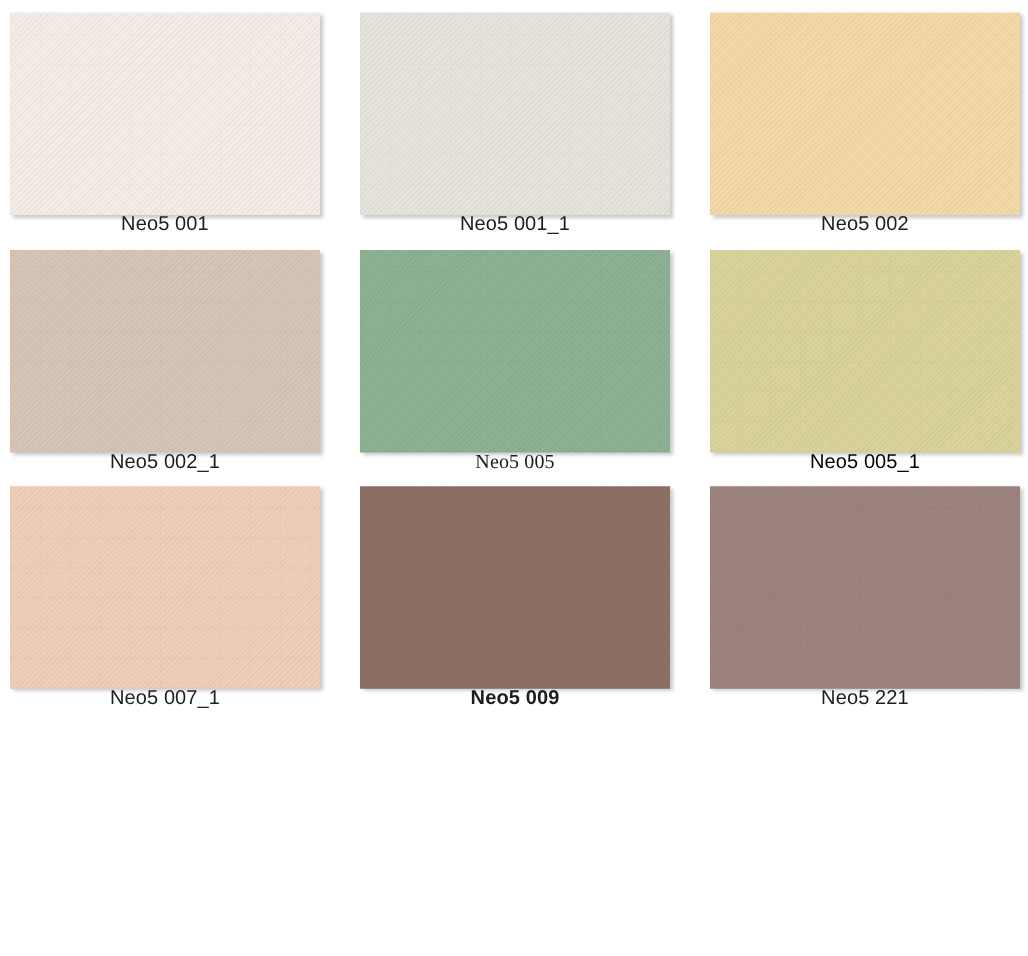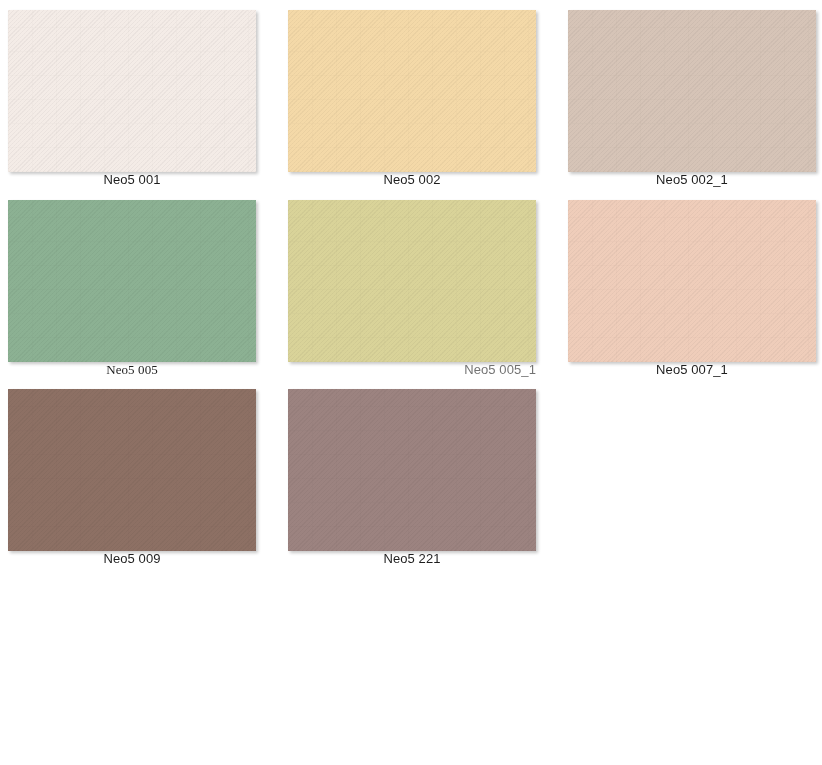--- a/index.html
+++ b/index.html
@@ -75,36 +75,42 @@
     mix-blend-mode: multiply;
     opacity: 0.85;
   }
 
   .swatch-label {
     position: absolute;
     left: 8px;
     top: 172px;
     width: 248px;
     text-align: center;
-    font-size: 13px;
+    font-size: 16px;
     line-height: 16px;
     color: #1d1d1d;
     white-space: nowrap;
     letter-spacing: 0.1px;
   }
 </style>
 </head>
 <body style="background-color: rgb(255, 255, 255);">
 
 <div id="swatch-grid">
     <div class="swatch-cell">
       <div class="swatch-chip" style="background-color: rgb(244, 236, 231);">
         <div class="swatch-texture"></div>
       </div>
       <div class="swatch-label" style="color: rgb(29, 29, 29);">Neo5 001</div>
+    </div>
+    <div class="swatch-cell">
+      <div class="swatch-chip" style="background-color: rgb(230, 226, 220);">
+        <div class="swatch-texture"></div>
+      </div>
+      <div class="swatch-label" style="color: rgb(29, 29, 29);">Neo5 001_1</div>
     </div>
     <div class="swatch-cell col-3">
       <div class="swatch-chip" style="background-color: rgb(244, 217, 168);">
         <div class="swatch-texture"></div>
       </div>
       <div class="swatch-label" style="color: rgb(29, 29, 29);">Neo5 002</div>
     </div>
     <div class="swatch-cell">
       <div class="swatch-chip" style="background-color: rgb(214, 196, 183);">
         <div class="swatch-texture"></div>
@@ -114,33 +120,33 @@
     <div class="swatch-cell">
       <div class="swatch-chip" style="background-color: rgb(140, 177, 147);">
         <div class="swatch-texture"></div>
       </div>
       <div class="swatch-label" style="color: rgb(29, 29, 29); font-family: Liberation Serif, serif;">Neo5 005</div>
     </div>
     <div class="swatch-cell col-3">
       <div class="swatch-chip" style="background-color: rgb(217, 211, 153);">
         <div class="swatch-texture"></div>
       </div>
-      <div class="swatch-label" style="color: #737373; text-align: right;">Neo5 005_1</div>
+      <div class="swatch-label" style="color: #000000;">Neo5 005_1</div>
     </div>
     <div class="swatch-cell">
       <div class="swatch-chip" style="background-color: rgb(239, 205, 186);">
         <div class="swatch-texture"></div>
       </div>
       <div class="swatch-label" style="color: rgb(29, 29, 29); text-align: center;">Neo5 007_1</div>
     </div>
     <div class="swatch-cell">
       <div class="swatch-chip" style="background-color: rgb(141, 112, 100);">
         <div class="swatch-texture"></div>
       </div>
-      <div class="swatch-label" style="color: rgb(29, 29, 29);">Neo5 009</div>
+      <div class="swatch-label" style="color: rgb(29, 29, 29); font-weight: bold;">Neo5 009</div>
     </div>
     <div class="swatch-cell">
       <div class="swatch-chip" style="background-color: rgb(156, 131, 128);">
         <div class="swatch-texture"></div>
       </div>
       <div class="swatch-label" style="color: rgb(29, 29, 29);">Neo5 221</div>
     </div>
     <div class="swatch-cell"></div>
     <div class="swatch-cell col-3"></div>
   </div>

